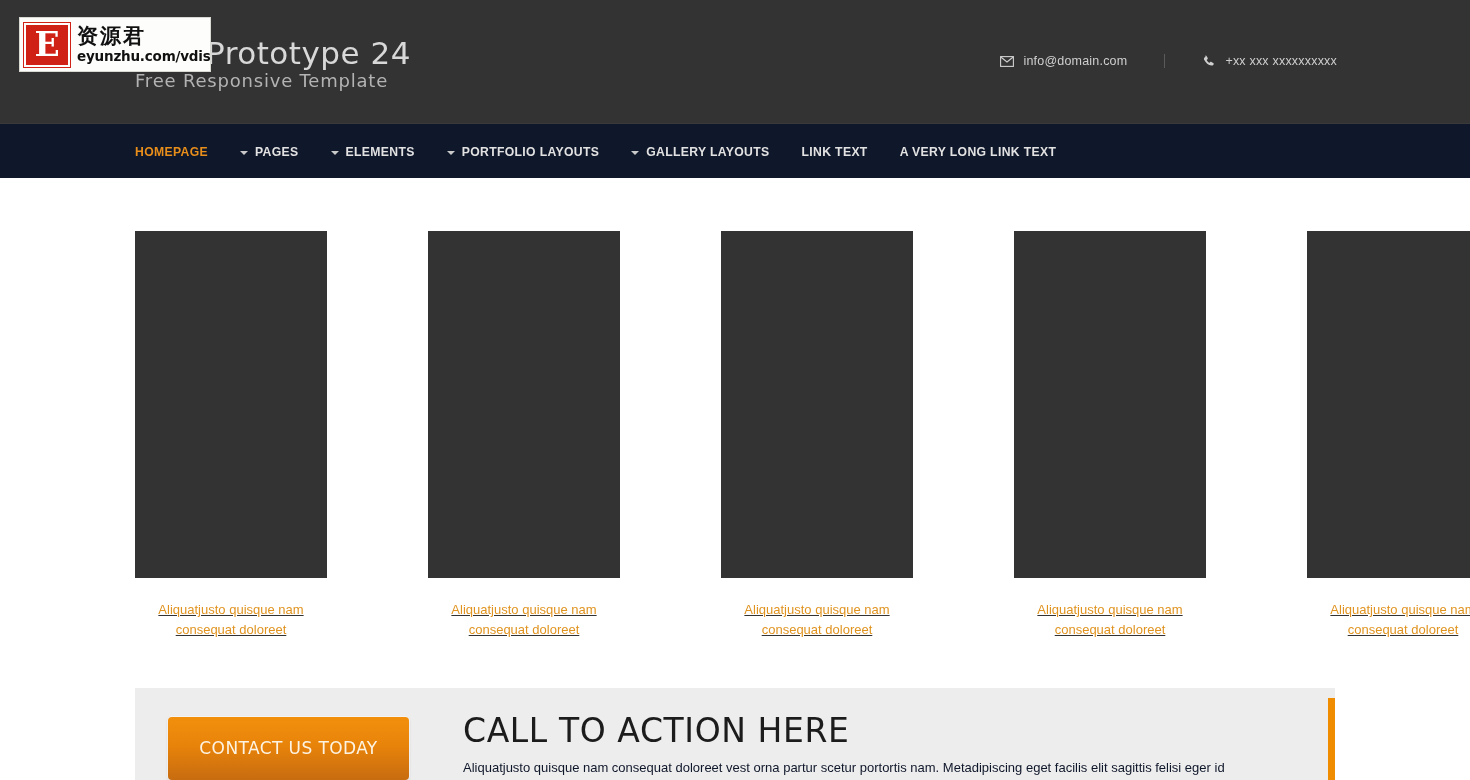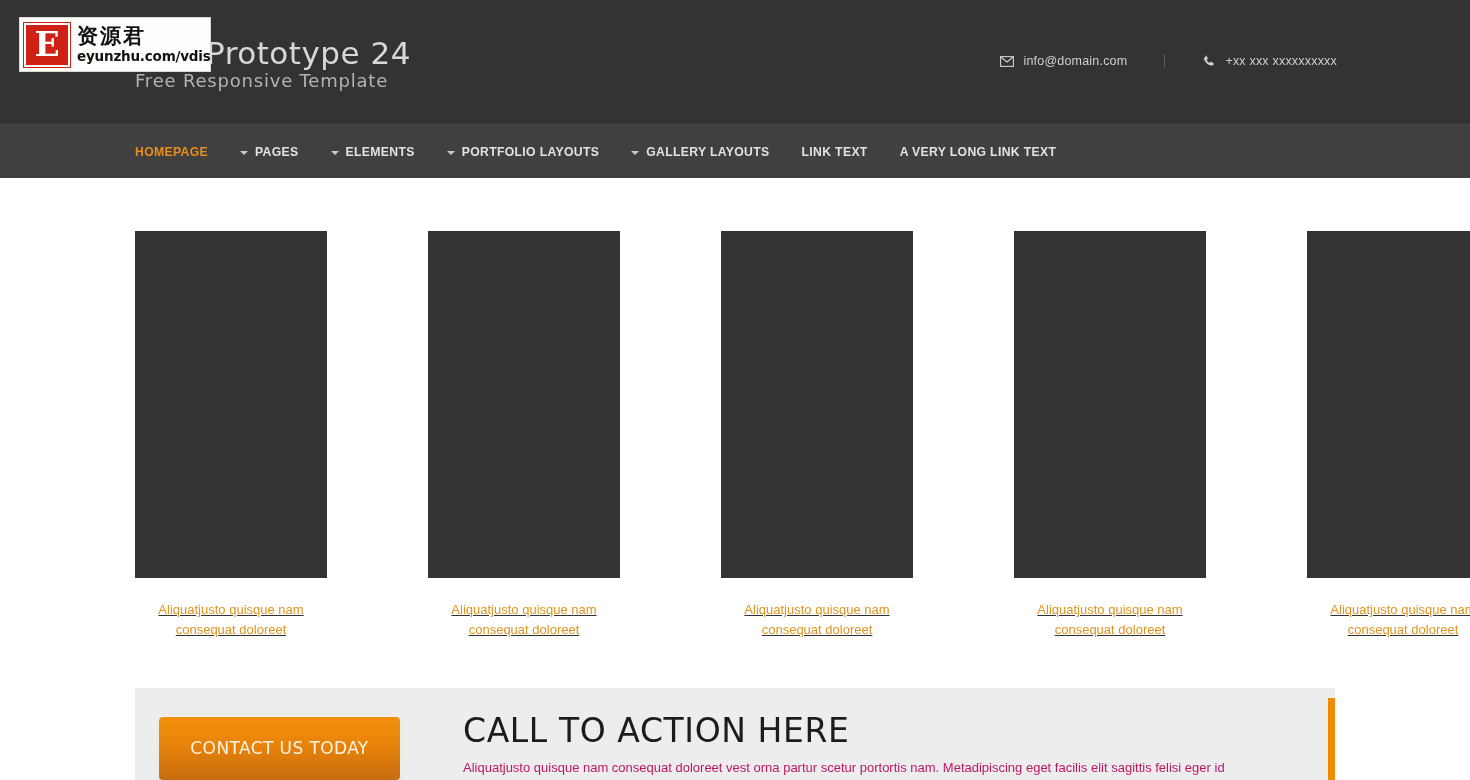--- a/index.html
+++ b/index.html
@@ -77,21 +77,21 @@
     width: 14px; height: 14px;
     color: #cfcfcf;
   }
   .ico svg { display: block; }
 
   
   .nav-bar {
     position: absolute;
     left: 0; top: 123px;
     width: 1470px; height: 55px;
-    background: #404040;
+    background: #0f172a;
     border-top: 1px solid #3a3a3a;
   }
   .nav-inner {
     position: absolute;
     left: 135px; top: 0;
     height: 55px;
     display: flex;
     align-items: center;
   }
   .nav-item {
@@ -151,21 +151,21 @@
     background: #ededed;
   }
   .cta-accent {
     position: absolute;
     right: 0; top: 10px;
     width: 7px; height: 82px;
     background: #f08c00;
   }
   .cta-btn {
     position: absolute;
-    left: 24px; top: 29px;
+    left: 33px; top: 29px;
     width: 241px; height: 63px;
     border: 0;
     border-radius: 4px;
     background: linear-gradient(to bottom, #f2900d 0%, #e8830a 45%, #c76c10 100%);
     box-shadow: 0 0 0 1px rgba(255,255,255,.55), 0 1px 3px rgba(0,0,0,.18);
     color: #fdf3e2;
     font-family: "DejaVu Sans", sans-serif;
     font-size: 17px;
     letter-spacing: .4px;
     cursor: pointer;
@@ -183,21 +183,21 @@
     font-weight: 400;
     letter-spacing: .6px;
     color: #1c1c1c;
     line-height: 40px;
     white-space: nowrap;
   }
   .cta-body {
     margin-top: 6px;
     font-size: 13px;
     line-height: 21px;
-    color: #be185d;
+    color: #0f172a;
     white-space: nowrap;
   }
 
   
   .watermark {
     position: absolute;
     left: 19px; top: 17px;
     width: 192px; height: 55px;
     background: #fdfdfb;
     border: 1px solid #d9d9d4;

